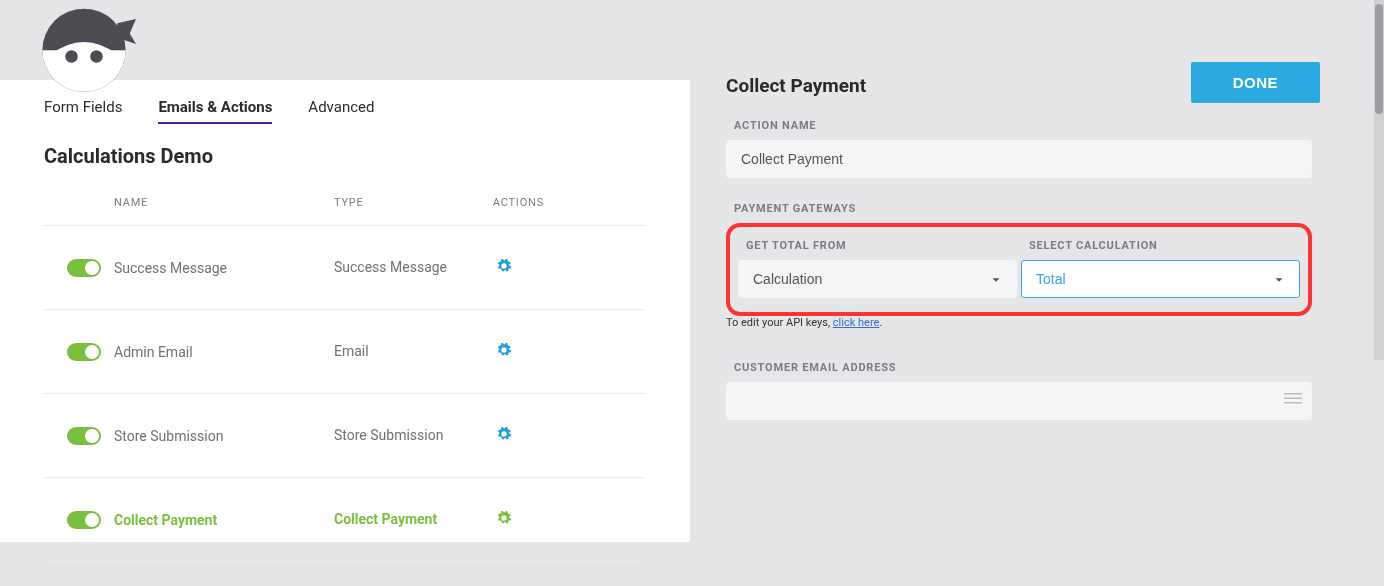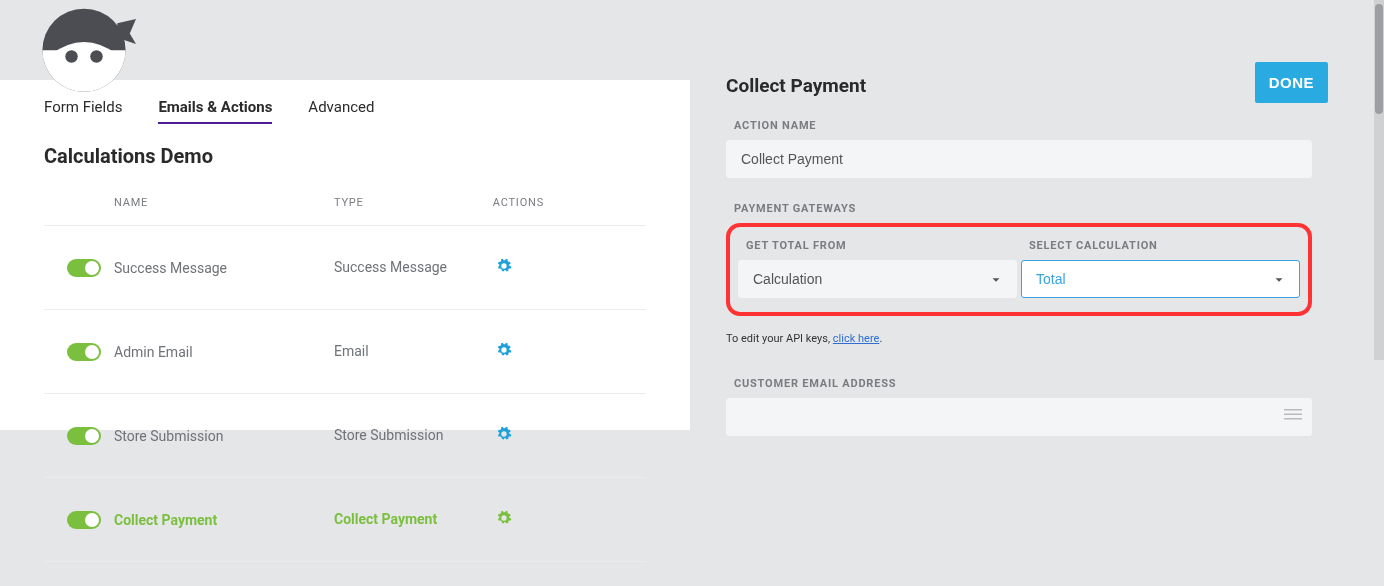--- a/index.html
+++ b/index.html
@@ -13,21 +13,21 @@
   }
   .page {
     display: flex;
     width: 1348px;
     height: 586px;
     background: #e5e6e8;
   }
   .left-panel {
     background: #fff;
     width: 690px;
-    height: 430px;
+    height: 542px;
     position: relative;
   }
   .logo-area {
     height: 80px;
     background: #e5e6e8;
     position: relative;
   }
   .logo-svg {
     position: absolute;
     left: 32px;
@@ -94,25 +94,25 @@
   .gear.green svg { fill:#7bbf3f; }
 
   .right-panel {
     flex: 1;
     padding: 60px 36px 20px 36px;
     position: relative;
   }
   .done-btn {
     position: absolute;
     top: 62px;
-    right: 20px;
+    right: 28px;
     background: #29abe2;
     color: #fff;
     border: none;
-    padding: 12px 14px;
+    padding: 12px 42px;
     font-size: 15px;
     font-weight: 600;
     letter-spacing: 0.5px;
     cursor: pointer;
     border-radius: 2px;
   }
   .panel-title {
     font-size: 19px;
     font-weight: 700;
     color: #2a2a2a;
@@ -139,21 +139,20 @@
   }
   .select-wrap { position: relative; }
   .select-wrap .chev {
     position: absolute; right: 14px; top: 12px; pointer-events:none;
   }
   .chev svg { width: 14px; height: 14px; fill:#555; }
   .highlight-box {
     border: 4px solid #f33;
     border-radius: 14px;
     padding: 12px 8px 4px 8px;
-    margin-bottom: 16px;
     display: flex;
     gap: 4px;
   }
   .highlight-box .half { flex:1; }
   .half .field-input { margin-bottom: 10px; }
   .blue-input {
     border: 1px solid #3aa3e3;
     background: #fff;
     color: #3aa3e3;
   }

